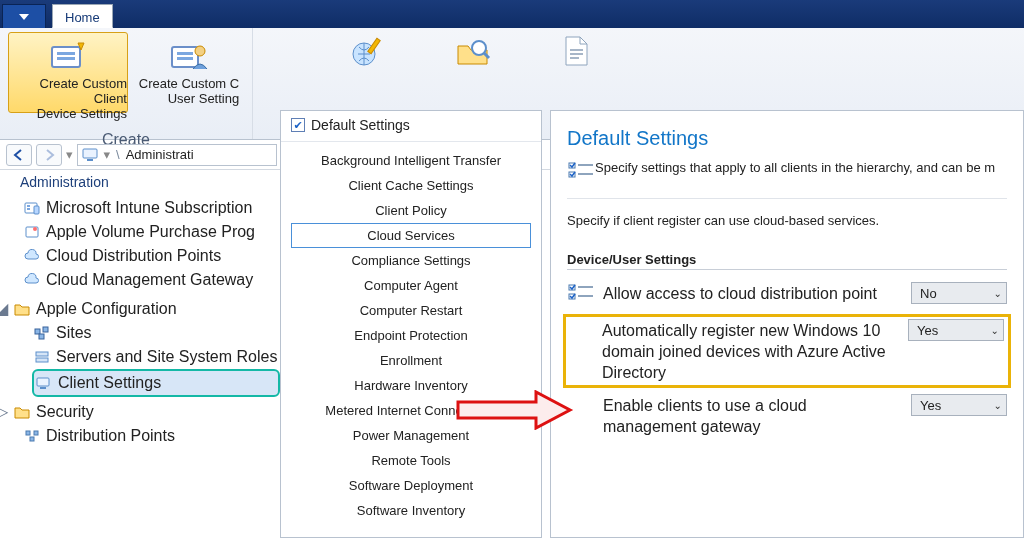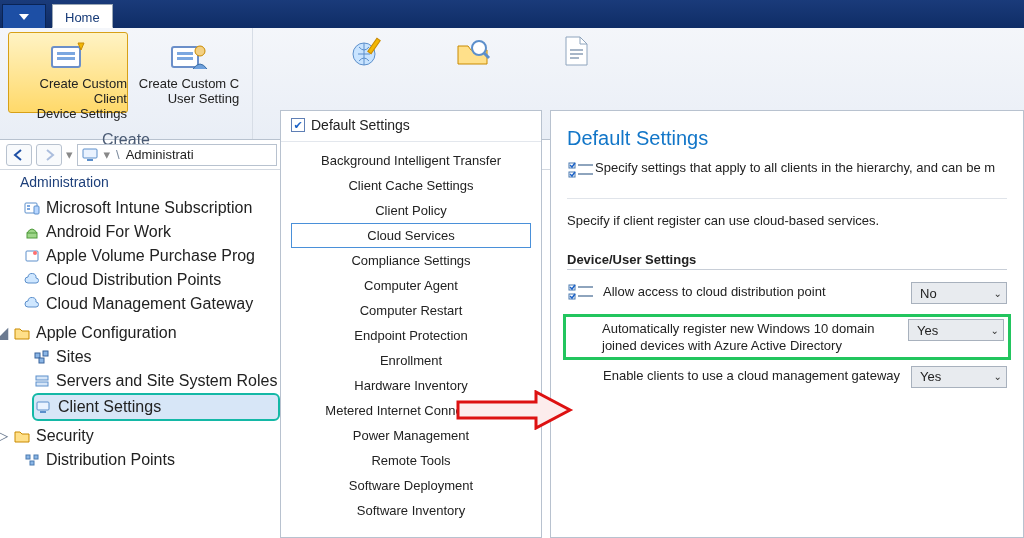--- a/index.html
+++ b/index.html
@@ -53,24 +53,24 @@
   
   .details-panel { position:absolute; left:550px; top:-60px; right:0; bottom:0; border:1px solid #b8c2cf; background:#fff; padding:14px 16px; z-index:3; overflow:hidden; }
   .details-title { color:#1276c8; font-size:20px; margin:2px 0 10px; }
   .details-head-row { display:flex; align-items:flex-start; gap:0; }
   .check-icon { width:28px; height:24px; flex:0 0 28px; display:flex; align-items:center; justify-content:center;}
   .details-head-row .txt { font-size:13px; }
   hr.sep-line { border:none; border-top:1px solid #e0e4ea; margin:14px 0; }
   .subdesc { font-size:13px; margin-bottom:24px; }
   .section-label { font-weight:bold; border-bottom:1px solid #c8ced7; padding-bottom:2px; margin-bottom:6px; }
   .setting-row { display:flex; align-items:flex-start; gap:8px; padding:6px 0 8px; }
-  .setting-row .txt { flex:1; font-size:13px; line-height:1.3; padding-top:2px;}
+  .setting-row .txt { flex:1; font-size:16px; line-height:1.3; padding-top:2px;}
   .setting-row .dd { width:96px; height:22px; border:1px solid #a8b1bd; background:#e8ebef; display:flex; align-items:center; justify-content:space-between; padding:0 4px 0 8px; font-size:13px; }
   .setting-row .dd .caret{ font-size:10px;color:#333; }
-  .highlight-box { border:3px solid #22c55e; padding:2px 4px 2px 0; margin:0 -4px; }
+  .highlight-box { border:3px solid #eab308; padding:2px 4px 2px 0; margin:0 -4px; }
 
   
   .callout-arrow { position:absolute; z-index:10; }
 
   svg { display:block; }
 </style>
 </head>
 <body>
 
 <div class="title-bar">
@@ -179,29 +179,20 @@
         <li>
           <span class="node-icon">
             <svg width="16" height="14">
               <rect x="1" y="2" width="12" height="10" rx="1" fill="#fff" stroke="#5c8fcb"></rect>
               <rect x="3" y="4" width="3" height="2" fill="#7ba7e0"></rect>
               <rect x="3" y="7" width="3" height="2" fill="#7ba7e0"></rect>
               <rect x="10" y="5" width="5" height="8" rx="1" fill="#b7d6ff" stroke="#5c8fcb"></rect>
             </svg>
           </span>
           <span>Microsoft Intune Subscription</span>
-        </li>
-        <li>
-          <span class="node-icon">
-            <svg width="16" height="14">
-              <path d="M3 8 q5 -8 10 0" fill="#9fd68a" stroke="#4e9a3a"></path>
-              <rect x="3" y="8" width="10" height="5" fill="#9fd68a" stroke="#4e9a3a"></rect>
-            </svg>
-          </span>
-          <span>Android For Work</span>
         </li>
         <li>
           <span class="node-icon">
             <svg width="16" height="14">
               <rect x="2" y="2" width="12" height="10" rx="1" fill="#fff" stroke="#5c8fcb"></rect>
               <circle cx="11" cy="4" r="2" fill="#ff6f6f"></circle>
             </svg>
           </span>
           <span>Apple Volume Purchase Prog</span>
         </li>

